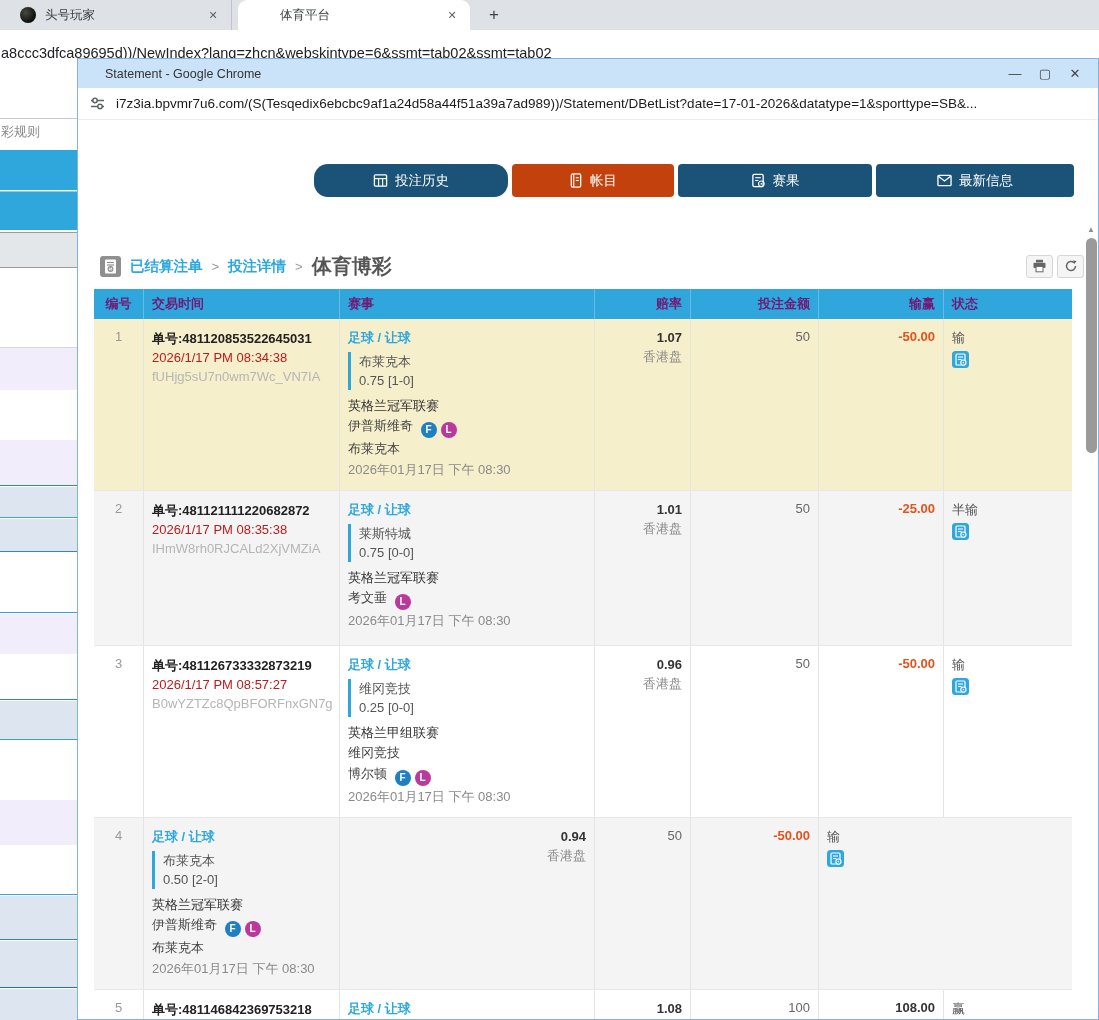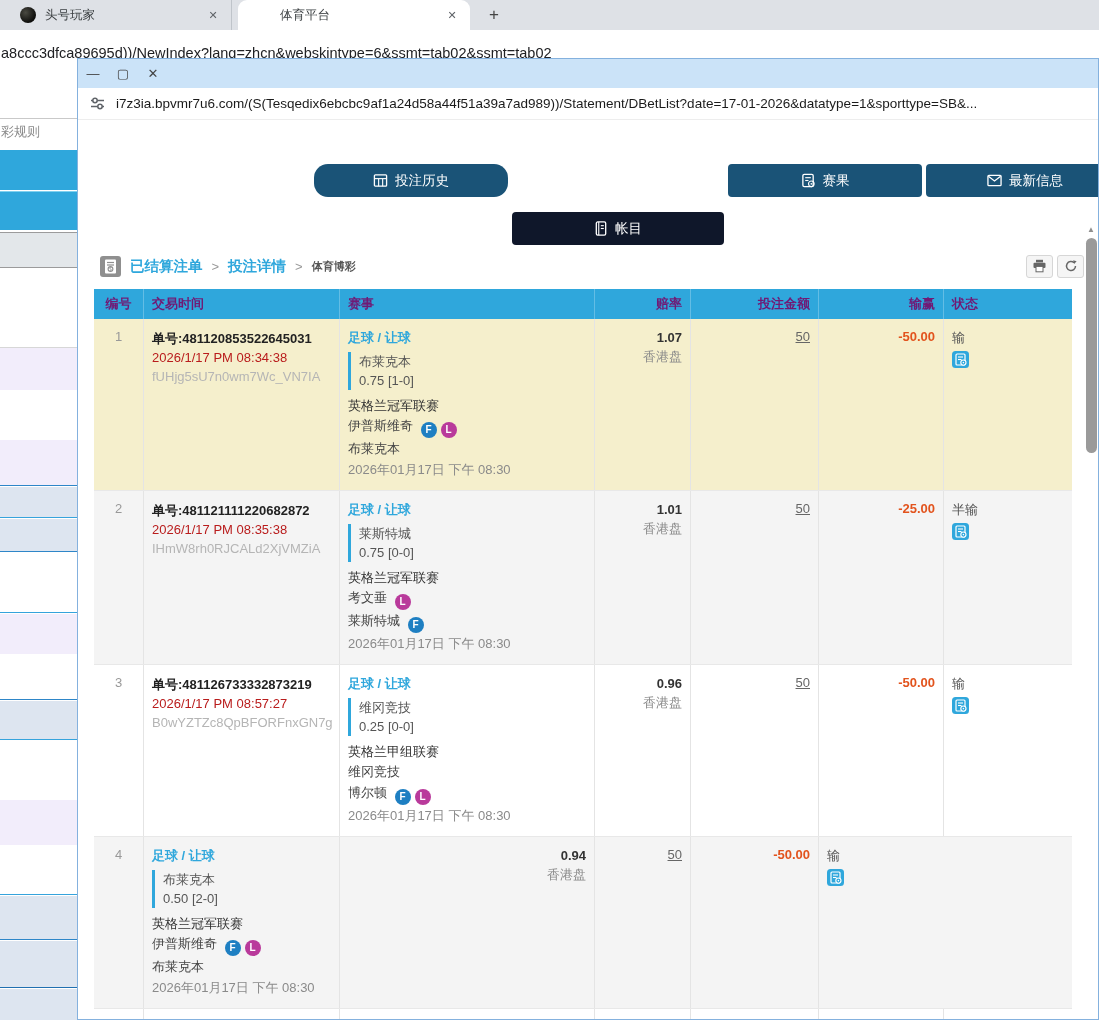--- a/index.html
+++ b/index.html
@@ -44,21 +44,21 @@
   .navrow { position:absolute; left:236px; top:44px; display:flex; gap:4px; }
   .navbtn { height:33px; display:flex; align-items:center; justify-content:center;
             color:#fff; font-size:13.5px; border-radius:4px; cursor:default; }
   .navbtn svg { margin-right:7px; }
 
   
   .crumbrow { position:absolute; left:22px; top:133px; width:984px; height:26px; display:flex; align-items:center; }
   .crumb-icon { margin-right:9px; display:flex; }
   .crumb-link { font-size:14.5px; font-weight:bold; color:#2fa7dc; text-decoration:none; }
   .crumb-sep { margin:0 9px; color:#999; font-size:13px; }
-  .crumb-current { font-size:11px; font-weight:bold; color:#555; }
+  .crumb-current { font-size:20px; font-weight:bold; color:#555; }
   .crumb-tools { margin-left:auto; display:flex; gap:4px; }
   .toolbtn { width:27px; height:23px; background:#f5f5f5; border:1px solid #d6d6d6; border-radius:3px;
              display:flex; align-items:center; justify-content:center; }
 
   
   .bettable { position:absolute; left:16px; top:169px; width:978px; }
   .thead, .trow { display:grid; grid-template-columns:50px 196px 255px 96px 128px 125px 128px; }
   .thead { background:#2fa7dc; height:30px; }
   .thead .hc { color:#701a75; font-size:13px; font-weight:bold; display:flex; align-items:center;
                padding:0 8px; border-right:1px solid rgba(255,255,255,0.25); }
@@ -77,21 +77,21 @@
   .market { color:#2fa7dc; font-weight:bold; line-height:18px; display:inline-block; cursor:pointer; }
   .pickblock { border-left:3px solid #2fa7dc; padding-left:8px; margin:5px 0 6px 0; color:#555; line-height:19px; }
   .league { font-weight:normal; color:#333; line-height:19px; margin-top:3px; }
   .team { color:#444; line-height:21px; }
   .badge { display:inline-block; width:16px; height:16px; border-radius:50%; color:#fff;
            font-size:10px; font-weight:bold; text-align:center; line-height:16px; margin-left:4px; vertical-align:-3px; }
   .mtime { color:#8a8a8a; line-height:20px; margin-top:1px; }
   .c-odds, .c-stake, .c-wl { text-align:right; }
   .odds { font-weight:bold; color:#333; line-height:18px; }
   .otype { color:#8a8a8a; line-height:19px; }
-  .c-stake { color:#666;text-decoration:underline; }
+  .c-stake { color:#666; }
   .c-wl { font-weight:bold; color:#333; }
   .c-wl.neg { color:#e2531d; }
   .c-status { color:#555; }
   .sicon { margin-top:4px; }
 
   
   .sb-arrow { position:absolute; left:1005px; top:166px; width:16px; text-align:center;
               font-size:8px; color:#8e8e8e; }
   .sb-thumb { position:absolute; left:1008px; top:179px; width:11px; height:215px;
               background:#9a9a9a; border-radius:6px; }
@@ -136,20 +136,21 @@
       <div class="stripe" style="top: 800px; height: 45px; background: rgb(242, 237, 251);"></div>
       <div class="stripe" style="top: 845px; height: 50px; background: rgb(255, 255, 255); border-bottom: 1px solid rgb(53, 163, 220);"></div>
       <div class="stripe" style="top: 896px; height: 44px; background: rgb(221, 229, 240); border-bottom: 1px solid rgb(46, 134, 200);"></div>
       <div class="stripe" style="top: 941px; height: 47px; background: rgb(221, 229, 240); border-bottom: 1px solid rgb(31, 111, 176);"></div>
       <div class="stripe" style="top: 989px; height: 31px; background: rgb(221, 229, 240);"></div>
     </div>
   <div class="bg-side-text">彩规则</div>
 
   <div id="popup">
     <div class="titlebar">
+      <span class="titlebar-text">Statement - Google Chrome</span>
       <span class="winbtn">—</span>
       <span class="winbtn">▢</span>
       <span class="winbtn close">✕</span>
     </div>
 
     <div class="urlbar">
       <span class="tune-wrap">
         <svg width="17" height="17" viewBox="0 0 17 17">
           <line x1="2" y1="5.5" x2="15" y2="5.5" stroke="#5f6368" stroke-width="1.5"></line>
           <circle cx="6" cy="5.5" r="2.2" fill="#fff" stroke="#5f6368" stroke-width="1.5"></circle>
@@ -166,21 +167,21 @@
             <span style="display:flex">
               <svg width="15" height="15" viewBox="0 0 16 16">
                 <rect x="1.5" y="2" width="13" height="12" rx="1" fill="none" stroke="#fff" stroke-width="1.4"></rect>
                 <line x1="1.5" y1="6" x2="14.5" y2="6" stroke="#fff" stroke-width="1.2"></line>
                 <line x1="6" y1="6" x2="6" y2="14" stroke="#fff" stroke-width="1.2"></line>
                 <line x1="10.3" y1="6" x2="10.3" y2="14" stroke="#fff" stroke-width="1.2"></line>
               </svg>
             </span>
             <span>投注历史</span>
           </div>
-          <div class="navbtn" style="width: 212px; background: #0f172a; margin-top: 48px;">
+          <div class="navbtn" style="width: 162px; background: #c2410c;">
             <span style="display:flex">
               <svg width="14" height="15" viewBox="0 0 14 16">
                 <rect x="2" y="1" width="10" height="14" rx="1.5" fill="none" stroke="#fff" stroke-width="1.4"></rect>
                 <line x1="4.6" y1="1" x2="4.6" y2="15" stroke="#fff" stroke-width="1.2"></line>
                 <line x1="6.8" y1="5" x2="10" y2="5" stroke="#fff" stroke-width="1.2"></line>
                 <line x1="6.8" y1="8" x2="10" y2="8" stroke="#fff" stroke-width="1.2"></line>
               </svg>
             </span>
             <span>帐目</span>
           </div>
@@ -282,21 +283,21 @@
           <div class="trow alt">
             <div class="c c-no">2</div>
             <div class="c c-time">
               <div class="bet-id">单号:481121111220682872</div>
               <div class="bet-time">2026/1/17 PM 08:35:38</div>
               <div class="bet-ref">IHmW8rh0RJCALd2XjVMZiA</div>
             </div>
             <div class="c c-event"><a class="market">足球 / 让球</a><div class="pickblock">
                 <div>莱斯特城</div>
                 <div>0.75 [0-0]</div>
-              </div><div class="league">英格兰冠军联赛</div><div class="team">考文垂 <span class="badge" style="background:#b93a9b">L</span></div><div class="team">莱斯特城 <span class="badge" style="background:#1e7fc2">F</span></div><div class="mtime">2026年01月17日 下午 08:30</div></div>
+              </div><div class="league">英格兰冠军联赛</div><div class="team">考文垂 <span class="badge" style="background:#b93a9b">L</span></div><div class="mtime">2026年01月17日 下午 08:30</div></div>
             <div class="c c-odds">
               <div class="odds">1.01</div>
               <div class="otype">香港盘</div>
             </div>
             <div class="c c-stake">50</div>
             <div class="c c-wl neg">-25.00</div>
             <div class="c c-status">
               <div>半输</div>
               <div class="sicon"><svg width="17" height="17" viewBox="0 0 17 17">
                   <rect x="0" y="0" width="17" height="17" rx="3.5" fill="#2fa7dc"></rect>

